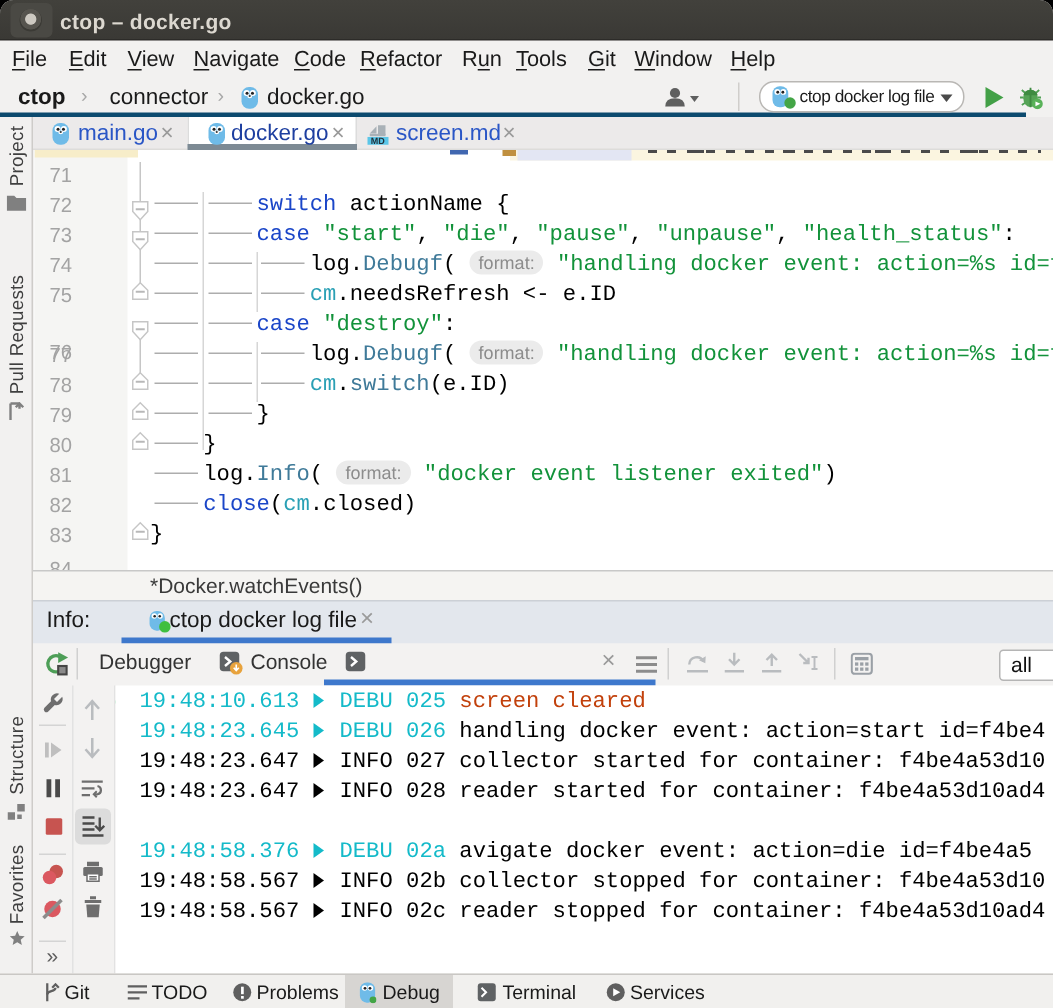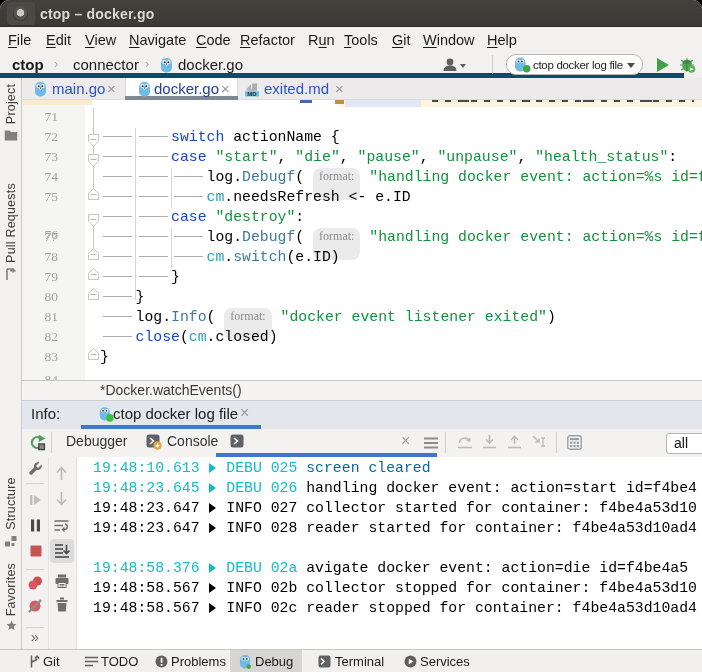--- a/index.html
+++ b/index.html
@@ -8,43 +8,43 @@
 
 #title{position:absolute;left:0;top:0;width:702px;height:27px;background:linear-gradient(#42413c,#3a3935);border-bottom:1px solid #2c2b28}
 #title .btnbg{position:absolute;left:7px;top:2px;width:28px;height:23px;background:#4a4944;border-radius:4px}
 #title .circ{position:absolute;left:13px;top:6px;width:15px;height:15px;border-radius:50%;background:radial-gradient(circle at 50% 45%,#cdc9c1 0 31%,#56544e 36% 60%,#3b3a35 64%)}
 #title .ttl{position:absolute;left:40px;top:6px;color:#dcd8d0;font-size:14px;font-weight:bold;letter-spacing:0.2px}
 
 #menu{position:absolute;left:0;top:28px;width:702px;height:23px;background:#f2f1f0;color:#1a1a1a;font-size:14.5px}
 #menu span{position:absolute;top:4px}
 #menu u{text-decoration:underline;text-underline-offset:2px}
 
-#tool{position:absolute;left:0;top:51px;width:684px;height:27px;background:#f2f1f0;border-bottom:5px solid #0c4a6e;font-size:15px;color:#1a1a1a}
+#tool{position:absolute;left:0;top:51px;width:684px;height:27px;background:#f2f1f0;border-bottom:3px solid #0c4a6e;font-size:15px;color:#1a1a1a}
 #tool .bc{position:absolute;top:5px}
 #tool .chev{color:#a8a8a8;font-size:13px}
 #combo{position:absolute;left:506px;top:3px;width:137px;height:21px;background:#fff;border:1px solid #b9b7b4;border-radius:10px;font-size:13.5px}
 #combo .txt{position:absolute;left:26px;top:4px;white-space:nowrap;font-size:11.5px;letter-spacing:-0.3px}
 #combo .arr{position:absolute;right:7px;top:8px;width:0;height:0;border-left:4px solid transparent;border-right:4px solid transparent;border-top:5px solid #4a4a4a}
 
 #tabs{position:absolute;left:22px;top:78px;width:680px;height:22px;background:#eceaea;border-bottom:1px solid #dddcda}
 .tab{position:absolute;top:0;height:22px;font-size:15px}
 #tab2bg{position:absolute;left:103px;top:0;width:113px;height:22px;background:#fff;border-left:1px solid #dcdcdc;border-right:1px solid #dcdcdc}
 #tab2ul{position:absolute;left:103px;top:18px;width:113px;height:4px;background:#7d8a94}
 .tabx{color:#9a9a9a;font-size:15px}
 
 #stripe{position:absolute;left:0;top:78px;width:22px;height:571px;background:#f2f1f0;border-right:1px solid #ceccc9}
 .vlab{position:absolute;display:flex;align-items:center;justify-content:center;white-space:nowrap;font-size:12.5px;color:#3f3f3f;letter-spacing:0.2px;transform:rotate(-90deg)}
 
 #editor{position:absolute;left:23px;top:100px;z-index:2;width:679px;height:280px;background:#fff;overflow:hidden}
 #gutter{position:absolute;left:0;top:0;width:62px;height:280px;background:#f5f5f3}
-.ln{position:absolute;left:0;width:35px;text-align:right;font-family:Liberation Serif, serif;font-size:13.5px;color:#a3a3a3;line-height:20px}
+.ln{position:absolute;left:0;width:35px;text-align:center;font-family:Liberation Sans, sans-serif;font-size:13.5px;color:#a3a3a3;line-height:20px}
 .cl{position:absolute;left:77px;white-space:pre;font-family:"Liberation Mono",monospace;font-size:14.8px;line-height:20px;color:#000}
 .cl s{display:inline-block;text-decoration:none;width:29px;height:0;border-top:1px solid #adadad;margin:0 3.26px;vertical-align:4px}
 .kw{color:#1b46c8}.str{color:#12923a}.fn{color:#3f7a99}.rc{color:#2aa0b5}
-.pill{display:inline-block;background:#ebebeb;color:#8c8c8c;font-family:Liberation Serif, serif;font-size:12px;border-radius:8px;padding:0 6px;height:32px;line-height:16px;vertical-align:1px}
+.pill{display:inline-block;background:#ebebeb;color:#8c8c8c;font-family:Liberation Sans, sans-serif;font-size:12px;border-radius:8px;padding:0 6px;height:16px;line-height:16px;vertical-align:1px}
 .guide{position:absolute;width:1px;background:#d6d6d6}
 
 #ctx{position:absolute;left:22px;top:380px;width:680px;height:20px;background:#f5f4f2;border-top:1px solid #c8c8c8;font-size:14px;color:#3a3a3a}
 
 #dhead{position:absolute;left:22px;top:400px;width:680px;height:29px;background:#e3e7ed;box-shadow:inset 0 1px 0 #ccd0d6;font-size:15px;color:#1a1a1a}
 #dtab-ul{position:absolute;left:81px;top:425px;width:180px;height:4px;background:#3e78cc}
 
 #dbar{position:absolute;left:22px;top:429px;width:680px;height:40px;background:#f3f2f1;border-bottom:2px solid #22c55e;font-size:14px;color:#333}
 #dbar .sep{position:absolute;top:3px;width:1px;height:21px;background:#d0d0d0}
 #logul{position:absolute;left:216px;top:453px;width:221px;height:4px;background:#3e78cc}
@@ -170,21 +170,21 @@
     <span class="abs tabx" style="left:96px;top:2px">×</span>
   </div>
   <div class="tab" style="left:216px;width:130px">
     <svg class="abs" style="left:6px;top:3px" width="16" height="16" viewBox="0 0 16 16">
           <polygon points="2.5,8 7,3.2 7,8" fill="#a9b1b7"></polygon>
           <rect x="8" y="2.5" width="5" height="6.5" fill="#a9b1b7"></rect>
           <rect x="2.5" y="8.2" width="10.5" height="1.6" fill="#a9b1b7"></rect>
           <rect x="1" y="10.3" width="14" height="5.2" fill="#5bc6e8"></rect>
           <text x="7.9" y="14.7" font-size="6" font-family="Liberation Sans" font-weight="bold" fill="#22313a" text-anchor="middle">MD</text>
         </svg>
-    <span class="abs" style="left:26px;top:2px;color:#2a56c6">exited.md</span>
+    <span class="abs" style="left:26px;top:2px;color:#2a56c6">screen.md</span>
     <span class="abs tabx" style="left:97px;top:2px">×</span>
   </div>
 </div>
 
 <div id="stripe"></div>
 <div class="vlab" style="left:-19px;top:106px;width:60px">
   <svg style="margin-right:5px;transform:rotate(90deg)" width="13" height="12" viewBox="0 0 13 12">
         <path d="M0 1 L5 1 6.5 2.5 13 2.5 13 11 0 11 Z" fill="#808080"></path>
       </svg>
   <span>Project</span>
@@ -430,21 +430,21 @@
       <line x1="4.5" y1="10.5" x2="9.5" y2="10.5" stroke="#6e6e6e"></line>
       <line x1="4.5" y1="12" x2="9.5" y2="12" stroke="#6e6e6e"></line>
     </svg>
 <svg class="abs" style="left:56px;top:597px" width="12" height="15" viewBox="0 0 12 15">
       <rect x="0.5" y="3" width="11" height="2" fill="#6e6e6e"></rect>
       <rect x="4" y="0.5" width="4" height="2" fill="#6e6e6e"></rect>
       <path d="M1.5 6 L10.5 6 9.8 14.5 2.2 14.5 Z" fill="#6e6e6e"></path>
     </svg>
 
 <div id="log">
-  <div class="ll cy" style="top:1px">19:48:10.613 <b class="tri tric"></b> DEBU 025 <span style="color:#0369a1">screen cleared</span></div>
+  <div class="ll cy" style="top:1px">19:48:10.613 <b class="tri tric"></b> DEBU 025 <span style="color:#c2410c">screen cleared</span></div>
   <div class="ll cy" style="top:21px">19:48:23.645 <b class="tri tric"></b> DEBU 026 <span style="color:#000">handling docker event: action=start id=f4be4</span></div>
   <div class="ll" style="top:41px">19:48:23.647 <b class="tri"></b> INFO 027 collector started for container: f4be4a53d10</div>
   <div class="ll" style="top:61px">19:48:23.647 <b class="tri"></b> INFO 028 reader started for container: f4be4a53d10ad4</div>
   <div class="ll cy" style="top:101px">19:48:58.376 <b class="tri tric"></b> DEBU 02a <span style="color:#000">avigate docker event: action=die id=f4be4a5</span></div>
   <div class="ll" style="top:121px">19:48:58.567 <b class="tri"></b> INFO 02b collector stopped for container: f4be4a53d10</div>
   <div class="ll" style="top:141px">19:48:58.567 <b class="tri"></b> INFO 02c reader stopped for container: f4be4a53d10ad4</div>
 </div>
 
 <div id="status">
   <div class="abs" style="left:230px;top:0;width:72px;height:22px;background:#d7d5d2"></div>

